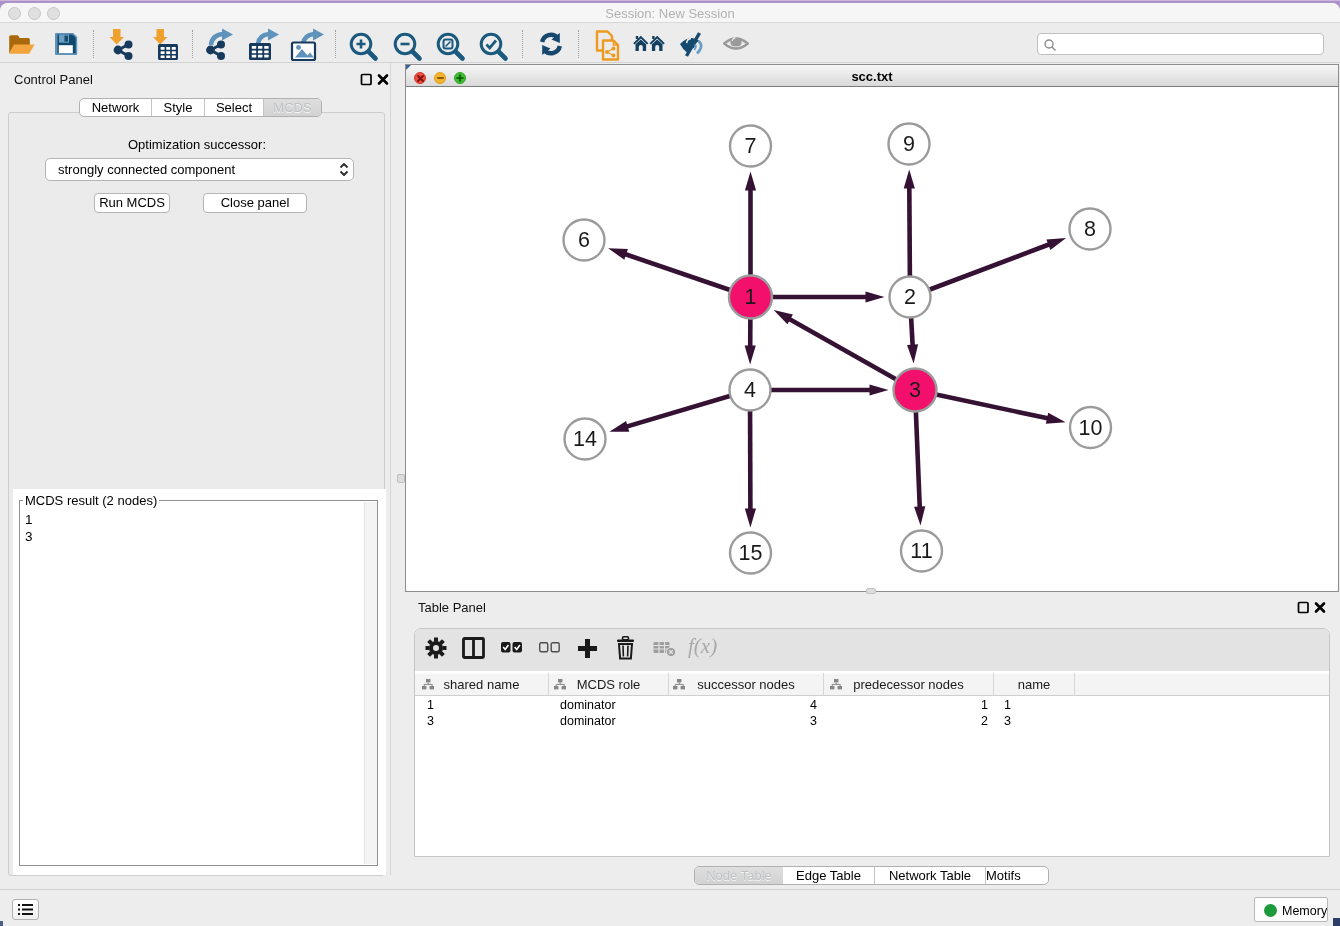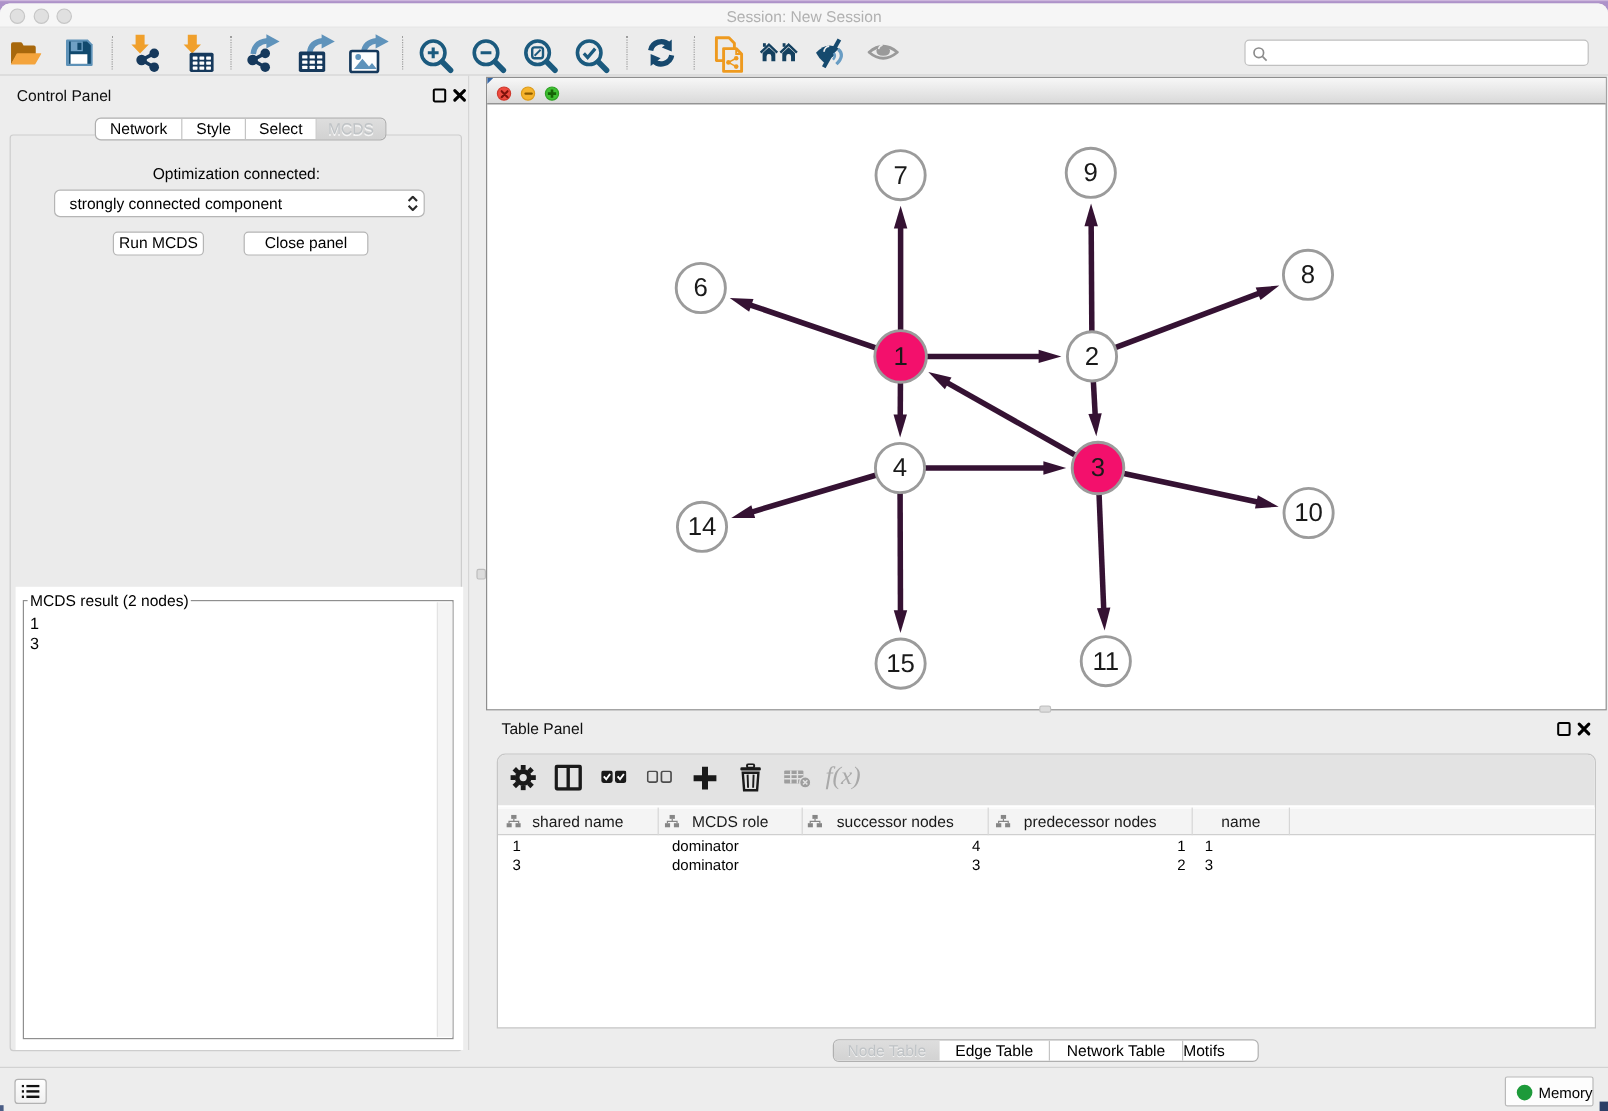--- a/index.html
+++ b/index.html
@@ -195,21 +195,21 @@
 
 <div class="abs" style="left:8px;top:112px;width:377px;height:764px;border:1px solid #cdcdcd;border-radius:3px;background:#ebebeb;"></div>
 
 <div class="abs" style="left:79px;top:98px;width:243px;height:19px;border:1px solid #b0b0b0;border-radius:5px;background:#fff;overflow:hidden;display:flex;">
   <div style="width:72px;border-right:1px solid #c4c4c4;text-align:center;font-size:13px;line-height:17px;color:#000;">Network</div>
   <div style="width:53px;border-right:1px solid #c4c4c4;text-align:center;font-size:13px;line-height:17px;color:#000;">Style</div>
   <div style="width:59px;border-right:1px solid #c4c4c4;text-align:center;font-size:13px;line-height:17px;color:#000;">Select</div>
   <div style="flex:1;background:linear-gradient(#dedede,#d2d2d2);text-align:center;font-size:13px;line-height:17px;color:#bfc3c6;text-shadow:0 1px 0 #f5f5f5;">MCDS</div>
 </div>
 
-<div class="abs" style="left:9px;top:137px;width:376px;text-align:center;font-size:13px;color:#000;">Optimization connected:</div>
+<div class="abs" style="left:9px;top:137px;width:376px;text-align:center;font-size:13px;color:#000;">Optimization successor:</div>
 
 <div class="abs" style="left:45px;top:158px;width:309px;height:23px;background:#fff;border:1px solid #b5b5b5;border-radius:5px;">
   <div style="position:absolute;left:12px;top:3px;font-size:13px;color:#000;">strongly connected component</div>
   <svg width="10" height="13" viewBox="0 0 10 13" style="position:absolute;right:4px;top:4px;">
       <path d="M1.5 4.5 L5 1 L8.5 4.5" fill="none" stroke="#2a2a2a" stroke-width="1.8" stroke-linejoin="round"></path>
       <path d="M1.5 8.5 L5 12 L8.5 8.5" fill="none" stroke="#2a2a2a" stroke-width="1.8" stroke-linejoin="round"></path>
     </svg>
 </div>
 
 <div class="abs" style="left:94px;top:193px;width:76px;height:20px;background:#fff;border:1px solid #b5b5b5;border-radius:4px;text-align:center;font-size:13px;line-height:18px;color:#000;">Run MCDS</div>
@@ -222,20 +222,21 @@
 <div class="abs" style="left:25px;top:511px;font-size:13.5px;line-height:17px;color:#000;">1<br>3</div>
 
 <div class="abs" style="left:397px;top:474px;width:8px;height:9px;background:#dcdcdc;border:1px solid #bdbdbd;border-radius:2px;"></div>
 <div class="abs" style="left:390px;top:63px;width:1px;height:812px;background:#d6d6d6;"></div>
 
 <div class="abs" style="left:405px;top:64px;width:934px;height:528px;border:1px solid #8e8e8e;background:#fff;">
   <div style="position:absolute;left:0;top:0;width:932px;height:22px;background:linear-gradient(#f7f7f7,#d9d9d9);border-bottom:1px solid #7b7b7b;"></div>
   <svg style="position:absolute;left:0;top:0;" width="5" height="5" viewBox="0 0 5 5">
       <path d="M0 0 L5 0 L0 5 z" fill="#3465a4"></path>
     </svg>
+  <div style="position:absolute;left:0;top:4px;width:932px;text-align:center;font-size:13px;font-weight:bold;color:#000;">scc.txt</div>
   <div style="position:absolute;left:8px;top:6.5px;width:12px;height:12px;border-radius:50%;background:#ee4b40;border:1px solid #cf3a2e;box-sizing:border-box;"></div>
   <svg style="position:absolute;left:11px;top:9.5px;" width="7" height="7" viewBox="0 0 7 7">
       <path d="M1 1 L6 6 M6 1 L1 6" stroke="#7e120b" stroke-width="1.8" stroke-linecap="round"></path>
     </svg>
   <div style="position:absolute;left:28px;top:6.5px;width:12px;height:12px;border-radius:50%;background:#f6b42d;border:1px solid #dd9c1b;box-sizing:border-box;"></div>
   <div style="position:absolute;left:30.5px;top:11.5px;width:7px;height:2.6px;background:#8a5a00;border-radius:1px;"></div>
   <div style="position:absolute;left:48px;top:6.5px;width:12px;height:12px;border-radius:50%;background:#3fc032;border:1px solid #2fa125;box-sizing:border-box;"></div>
   <svg style="position:absolute;left:50px;top:8.5px;" width="8" height="8" viewBox="0 0 8 8">
       <path d="M4 0.5 L4 7.5 M0.5 4 L7.5 4" stroke="#156307" stroke-width="2.2"></path>
     </svg>

